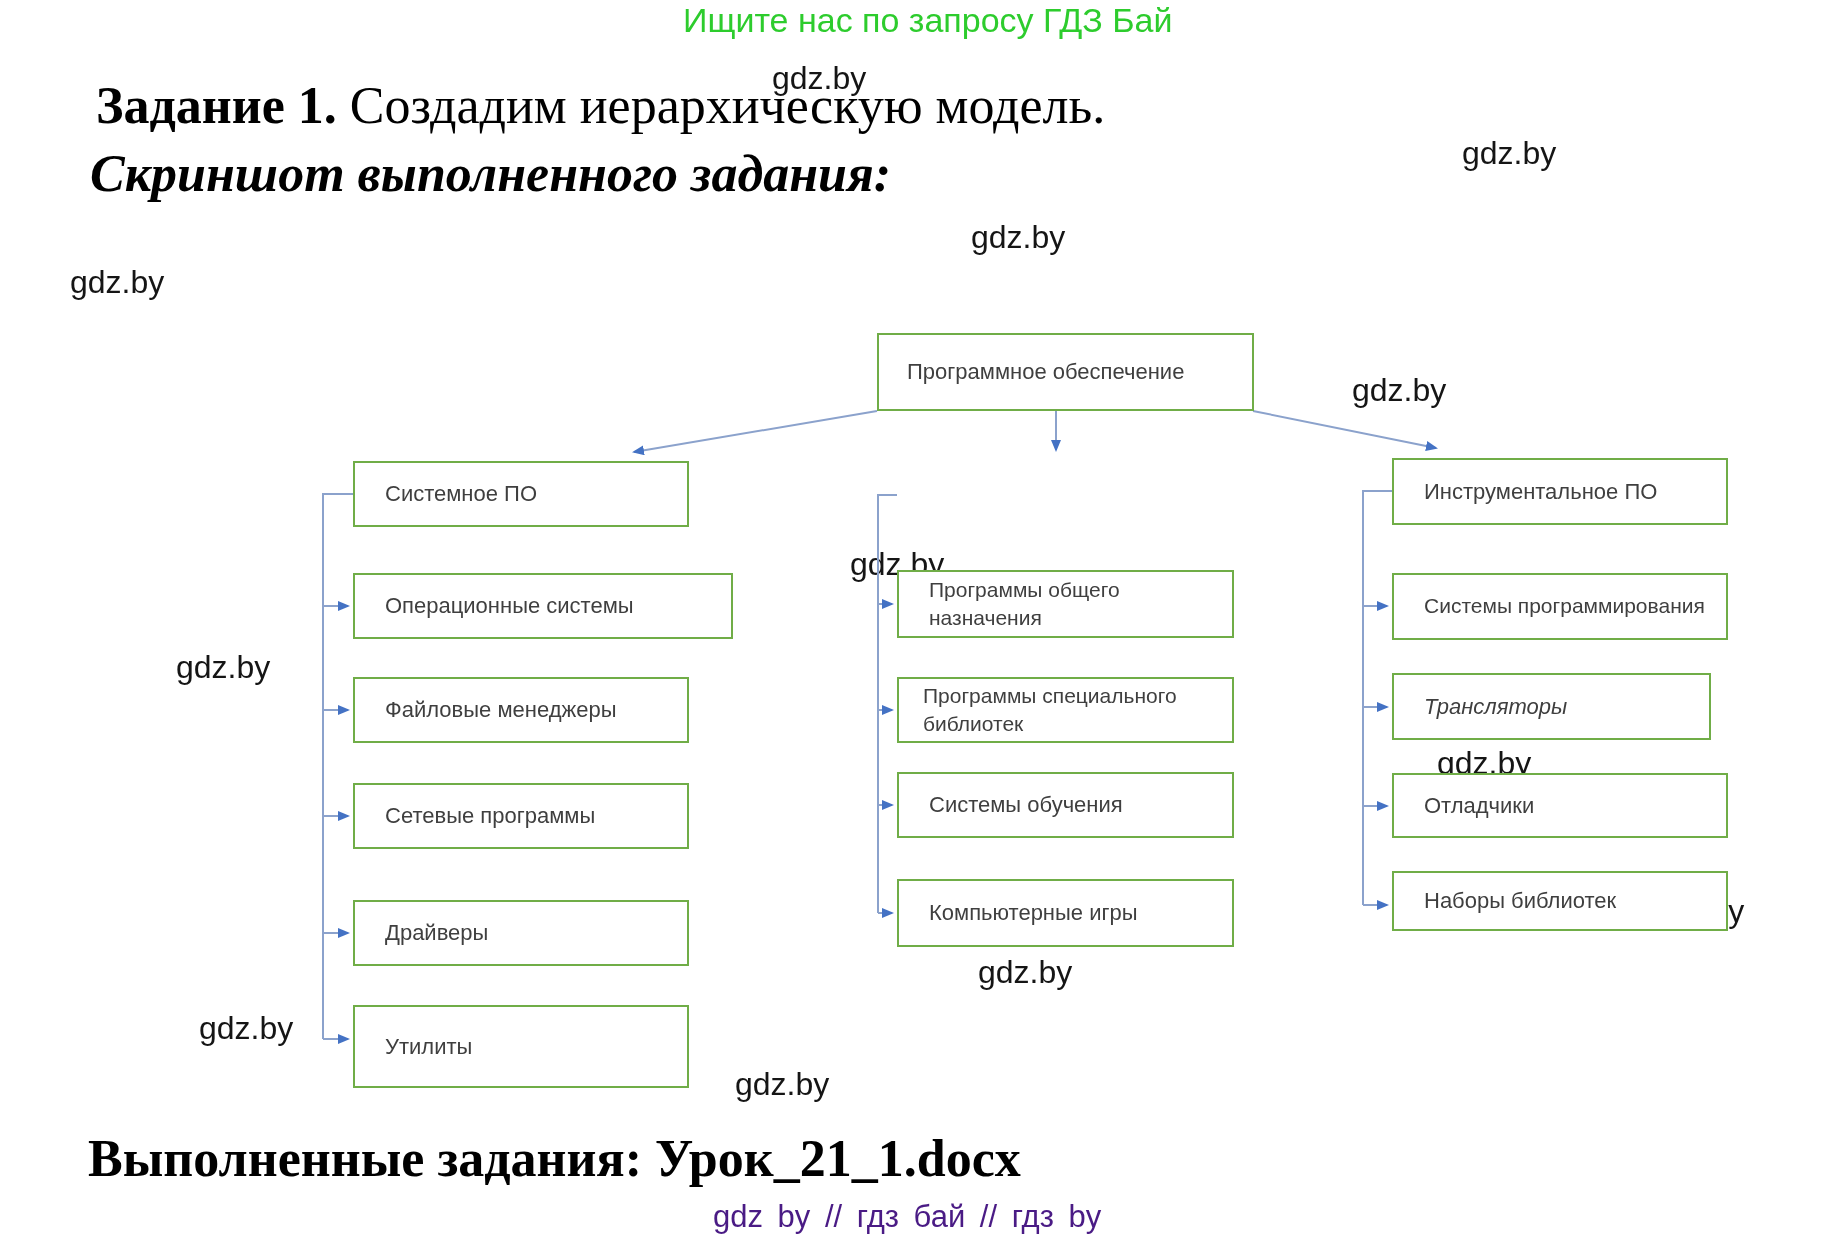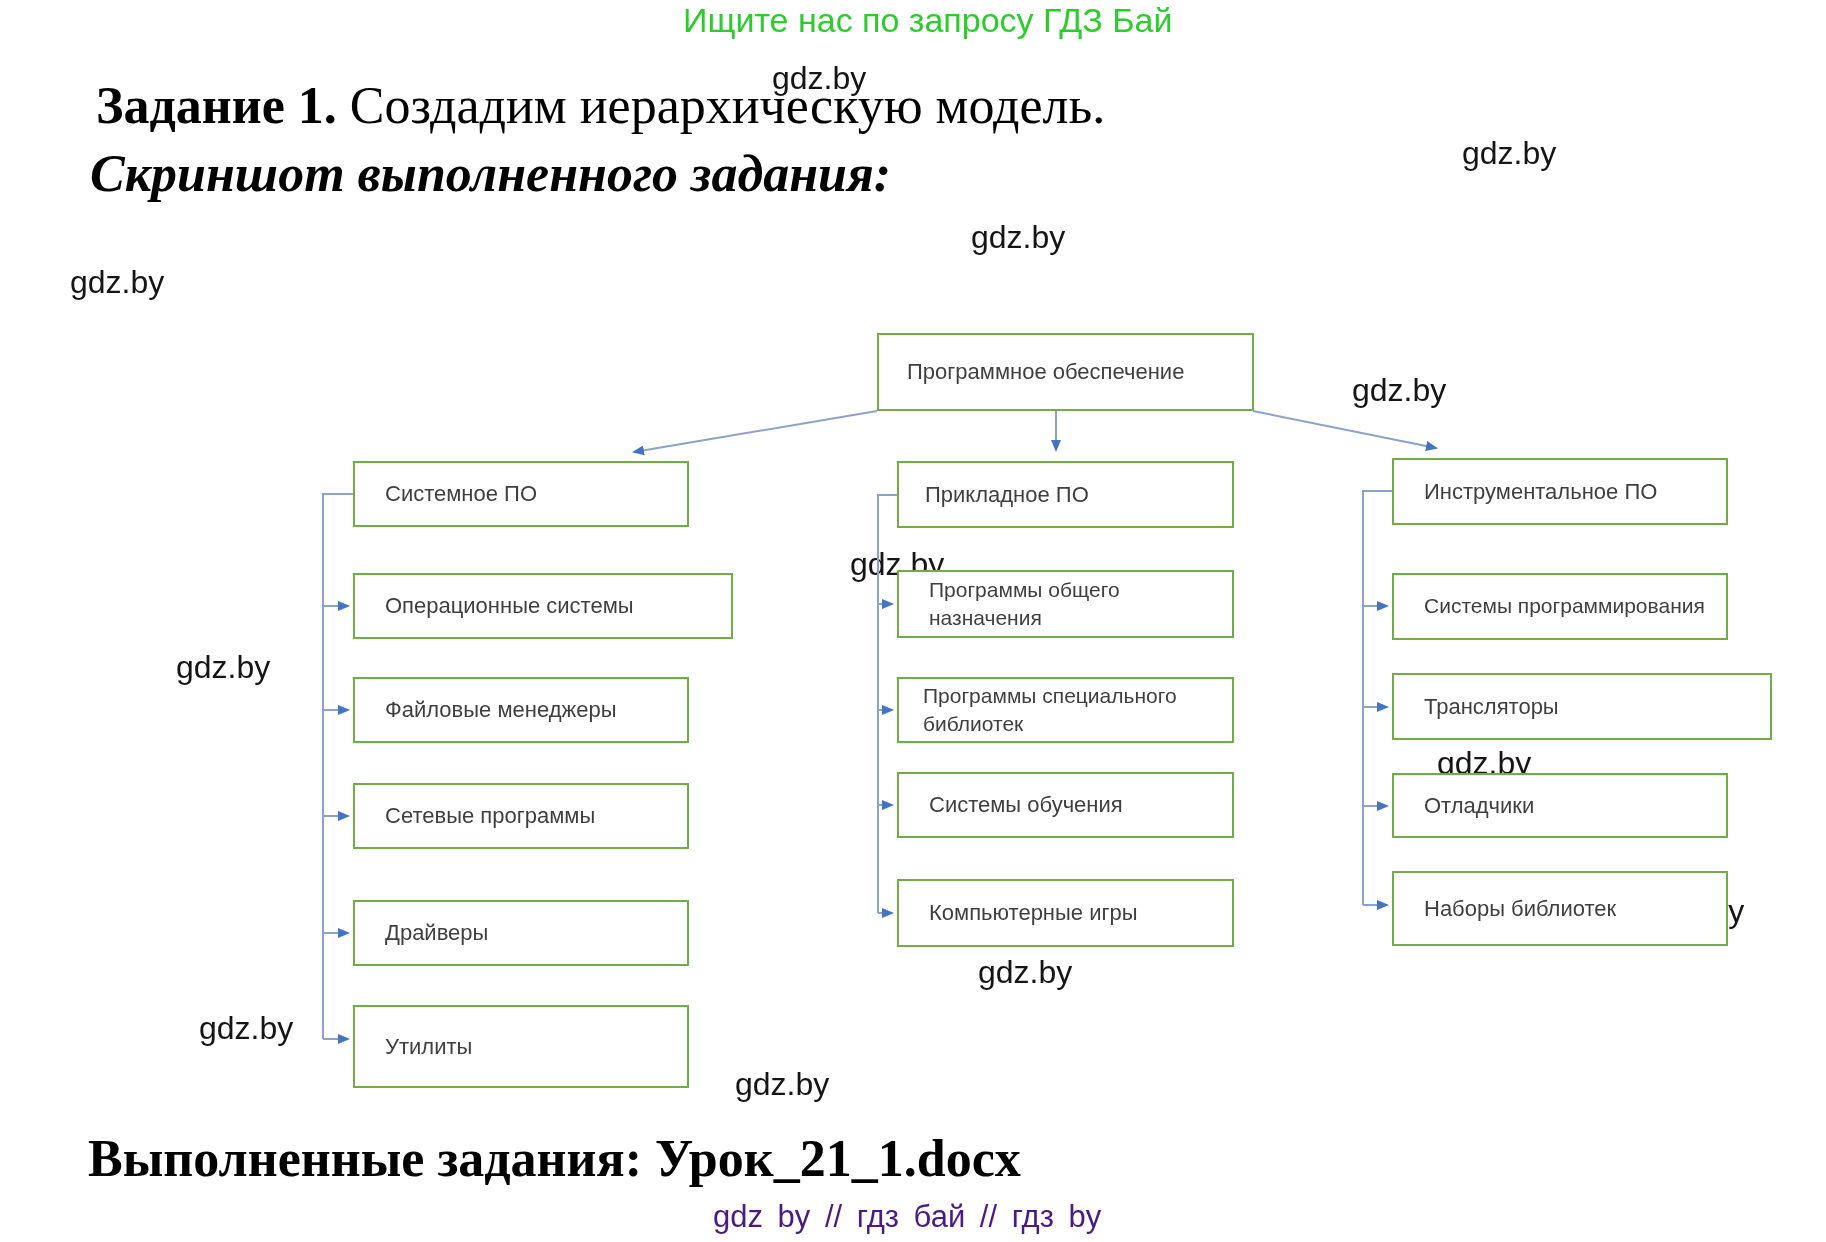--- a/index.html
+++ b/index.html
@@ -48,23 +48,23 @@
   #box-l3   { left:353px;  top:783px; width:336px; height:66px; }
   #box-l4   { left:353px;  top:900px; width:336px; height:66px; }
   #box-l5   { left:353px;  top:1005px;width:336px; height:83px; }
   #box-m0   { left:897px;  top:461px; width:337px; height:67px; padding-left:26px; }
   #box-m1   { left:897px;  top:570px; width:337px; height:68px; font-size:21px; }
   #box-m2   { left:897px;  top:677px; width:337px; height:66px; font-size:21px; padding-left:24px; }
   #box-m3   { left:897px;  top:772px; width:337px; height:66px; }
   #box-m4   { left:897px;  top:879px; width:337px; height:68px; }
   #box-r0   { left:1392px; top:458px; width:336px; height:67px; }
   #box-r1   { left:1392px; top:573px; width:336px; height:67px; font-size:21px; }
-  #box-r2   { left:1392px; top:673px; width:380px; height:67px; }
+  #box-r2   { left:1392px; top:673px; width:319px; height:67px;font-style:italic; }
   #box-r3   { left:1392px; top:773px; width:336px; height:65px; }
-  #box-r4   { left:1392px; top:871px; width:336px; height:75px; }
+  #box-r4   { left:1392px; top:871px; width:336px; height:60px; }
   
   .connectors { position:absolute; left:0; top:0; width:1826px; height:1242px; }
 </style>
 </head>
 <body>
 
 <div class="canvas">
 
   <div class="banner">Ищите нас по запросу ГДЗ Бай</div>
 
@@ -133,23 +133,20 @@
   <div class="node" id="box-l3">
       <span>Сетевые программы</span>
     </div>
   <div class="node" id="box-l4">
       <span>Драйверы</span>
     </div>
   <div class="node" id="box-l5">
       <span>Утилиты</span>
     </div>
 
-  <div class="node" id="box-m0">
-      <span>Прикладное ПО</span>
-    </div>
   <div class="node" id="box-m1">
       <span>Программы общего назначения</span>
     </div>
   <div class="node" id="box-m2">
       <span>Программы специального библиотек</span>
     </div>
   <div class="node" id="box-m3">
       <span>Системы обучения</span>
     </div>
   <div class="node" id="box-m4">

